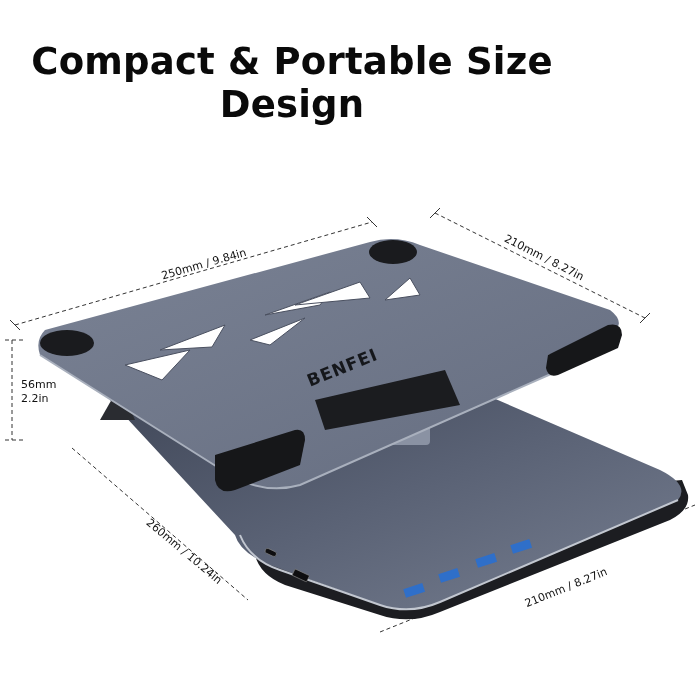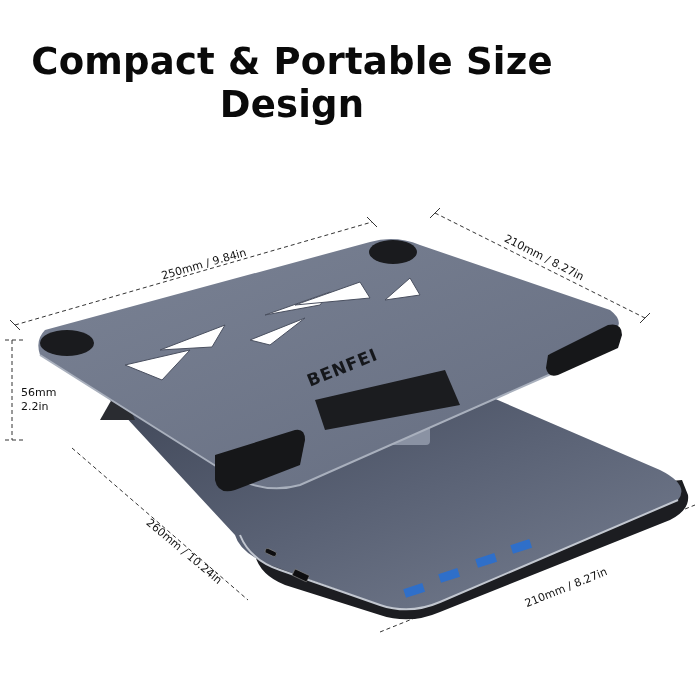--- a/index.html
+++ b/index.html
@@ -88,18 +88,18 @@
       <path d="M215,455 L295,430 Q305,428 305,440 L300,465 L235,490 Q218,495 215,480 Z" fill="#161719"></path>
       <path d="M548,355 L608,325 Q622,322 622,335 L618,348 L558,375 Q548,378 546,368 Z" fill="#161719"></path>
     </g>
   </g>
 </svg>
 
 <div class="brand" style="left:304px; top:372px; transform:rotate(-22deg);">BENFEI</div>
 
 <div class="dim" style="left:160px; top:270px; transform:rotate(-16deg);">250mm / 9.84in</div>
 <div class="dim" style="left:508px; top:232px; transform:rotate(27deg);">210mm / 8.27in</div>
-<div class="dim-h" style="left:21px; top:386px;">
+<div class="dim-h" style="left:21px; top:378px;">
   <div>56mm</div>
   <div>2.2in</div>
 </div>
 <div class="dim" style="left:152px; top:516px; transform:rotate(40deg);">260mm / 10.24in</div>
 <div class="dim" style="left:523px; top:598px; transform:rotate(-22deg);">210mm / 8.27in</div>
 
 </body></html>

